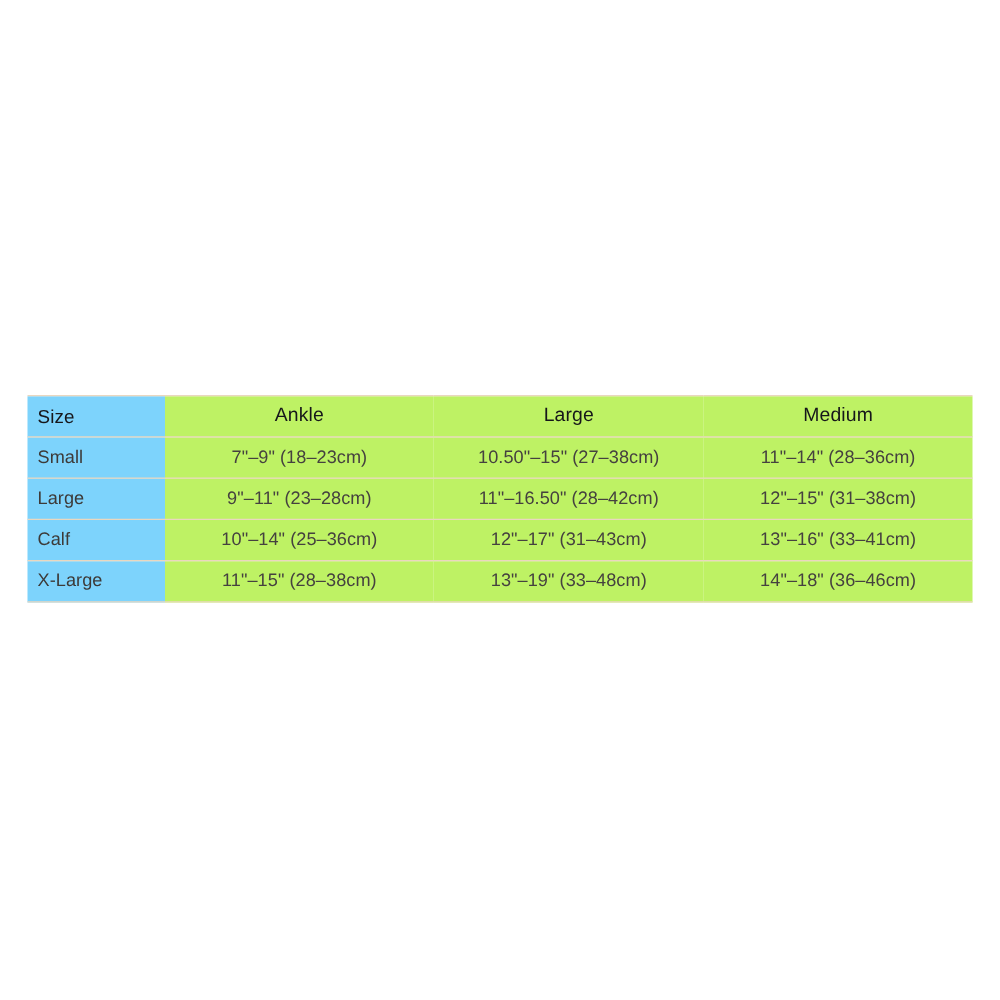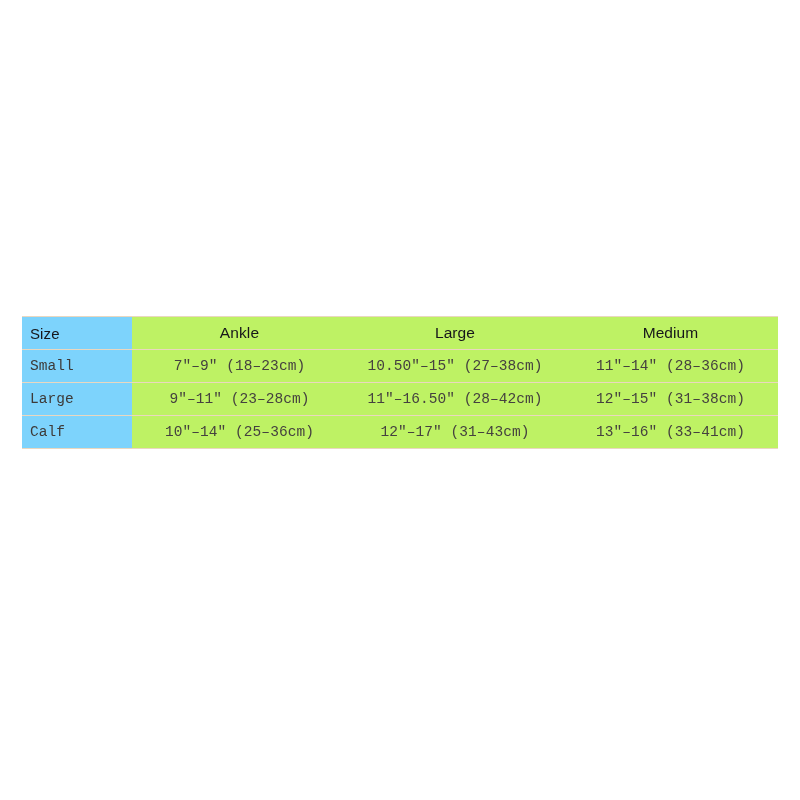--- a/index.html
+++ b/index.html
@@ -68,21 +68,20 @@
   }
   thead th.col-size {
     font-size: 15px;
     color: #16161a;
   }
 
   tbody td {
     font-size: 14.5px;
     color: #45413f;
     letter-spacing: 0.05px;
-    font-family: Liberation Mono, monospace;
   }
   tbody td.col-size {
     color: #3d3a38;
   }
 
   tbody tr { height: 33px; }
 </style>
 </head>
 <body>
 
@@ -114,15 +113,21 @@
         <td class="col-meas">9"–11"  (23–28cm)</td>
         <td class="col-meas">11"–16.50"  (28–42cm)</td>
         <td class="col-meas">12"–15"  (31–38cm)</td>
       </tr>
       <tr>
         <td class="col-size">Calf</td>
         <td class="col-meas">10"–14"  (25–36cm)</td>
         <td class="col-meas">12"–17"  (31–43cm)</td>
         <td class="col-meas">13"–16"  (33–41cm)</td>
       </tr>
+      <tr>
+        <td class="col-size">X-Large</td>
+        <td class="col-meas">11"–15"  (28–38cm)</td>
+        <td class="col-meas">13"–19"  (33–48cm)</td>
+        <td class="col-meas">14"–18"  (36–46cm)</td>
+      </tr>
     </tbody>
   </table>
 </div>
 
 </body></html>

